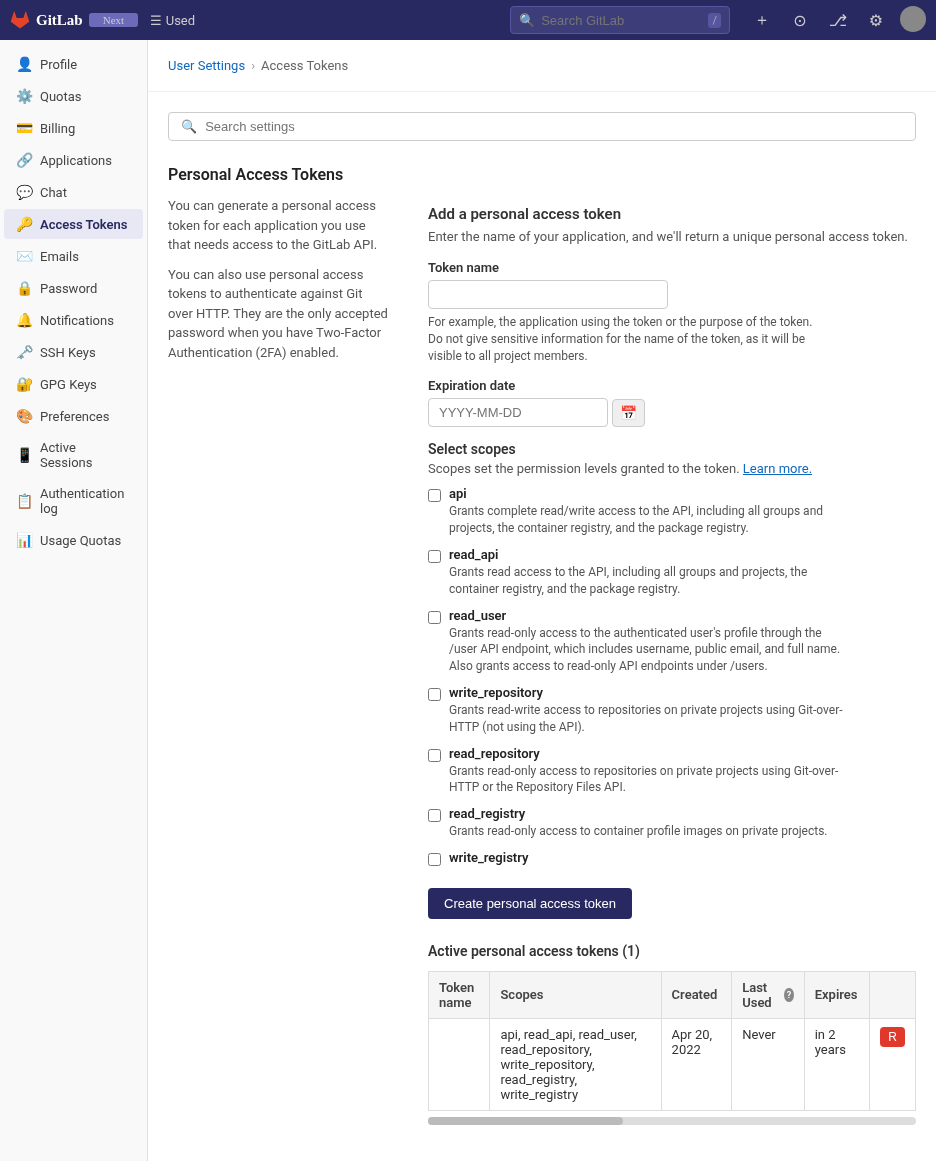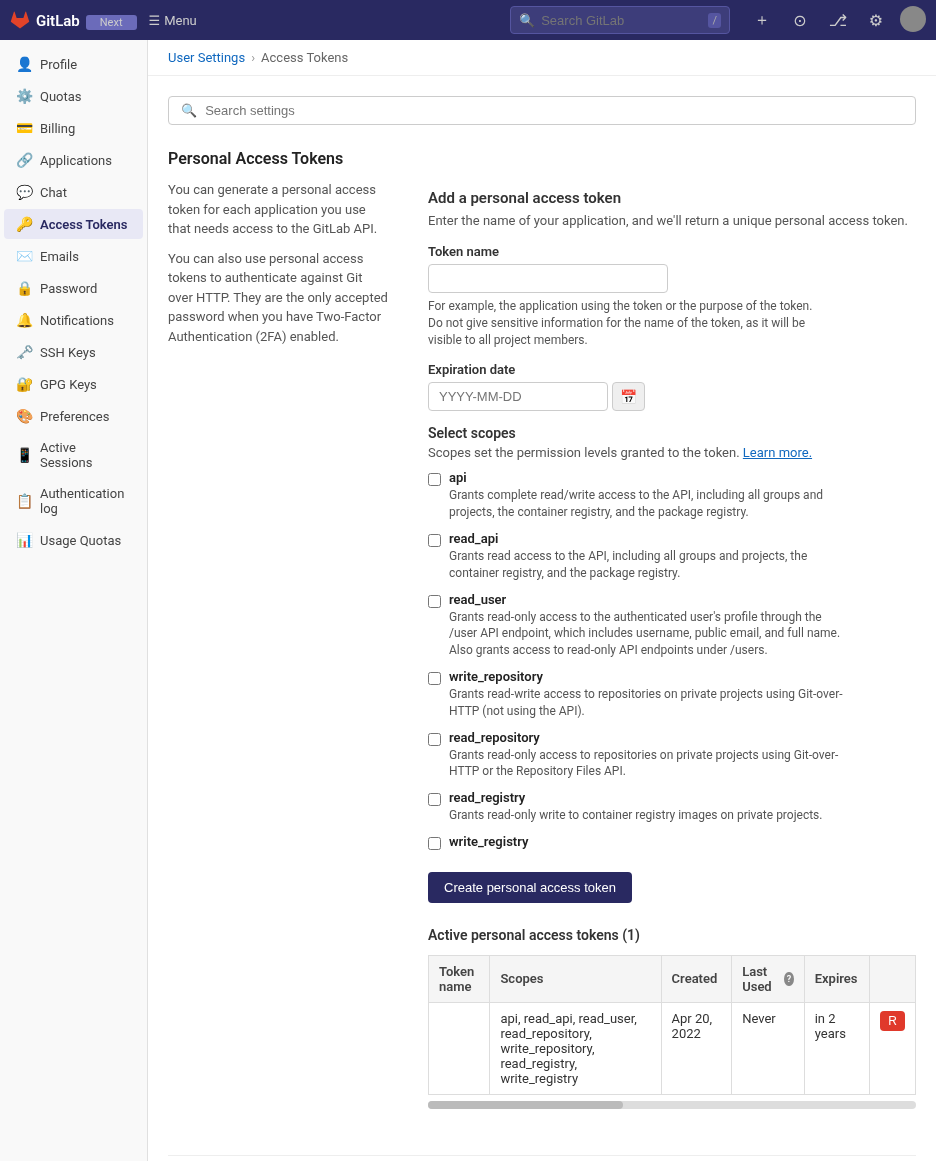--- a/index.html
+++ b/index.html
@@ -9,21 +9,21 @@
     .top-nav {
       background: #292961;
       color: #fff;
       height: 40px;
       display: flex;
       align-items: center;
       padding: 0 10px;
       gap: 8px;
       flex-shrink: 0;
     }
-    .top-nav-logo { display: flex; align-items: flex-end; gap: 6px; }
+    .top-nav-logo { display: flex; align-items: center; gap: 6px; font-family: Liberation Serif, serif; }
     .top-nav-logo svg { width: 20px; height: 20px; }
     .top-nav-brand { font-weight: 600; font-size: 15px; color: #fff; }
     .top-nav-next { background: #6b6bba; color: #ccc; font-size: 11px; padding: 1px 14px; border-radius: 3px; }
     .top-nav-menu { display: flex; align-items: center; gap: 4px; color: #ccc; font-size: 13px; cursor: pointer; margin-left: 4px; }
     .top-nav-spacer { flex: 1; }
     .top-nav-search {
       background: #3d3d7a;
       border: 1px solid #5555a0;
       border-radius: 4px;
       height: 28px;
@@ -79,21 +79,21 @@
 
     
     .main-content {
       flex: 1;
       overflow-y: auto;
       padding: 0;
     }
 
     
     .breadcrumb {
-      padding: 10px 20px;
+      padding: 18px 20px;
       font-size: 13px;
       color: #666;
       display: flex;
       align-items: center;
       gap: 6px;
       border-bottom: 1px solid #eee;
     }
     .breadcrumb a { color: #1068bf; text-decoration: none; }
     .breadcrumb-sep { color: #999; }
 
@@ -131,21 +131,21 @@
       border-radius: 4px;
       padding: 6px 10px;
       font-size: 13px;
       width: 240px;
       outline: none;
       color: #333;
     }
     .form-hint { font-size: 12px; color: #555; margin-top: 5px; line-height: 1.4; max-width: 400px; }
 
     
-    .date-input-wrap { display: flex; gap: 4px; }
+    .date-input-wrap { display: flex; align-items: center; gap: 4px; }
     .date-input {
       border: 1px solid #ccc;
       border-radius: 4px;
       padding: 6px 10px;
       font-size: 13px;
       width: 180px;
       outline: none;
       color: #999;
     }
     .date-icon { font-size: 14px; color: #666; cursor: pointer; border: 1px solid #ccc; border-radius: 4px; padding: 5px 7px; }
@@ -204,21 +204,21 @@
 <nav class="top-nav">
   <div class="top-nav-logo">
     <svg viewBox="0 0 24 24" fill="#e24329">
       <path d="M22.65 14.39L12 22.13 1.35 14.39a.84.84 0 0 1-.3-.94l1.22-3.78 2.44-7.51A.42.42 0 0 1 4.82 2a.43.43 0 0 1 .58 0 .42.42 0 0 1 .11.18l2.44 7.49h8.1l2.44-7.51A.42.42 0 0 1 18.6 2a.43.43 0 0 1 .58 0 .42.42 0 0 1 .11.18l2.44 7.51 1.22 3.78a.84.84 0 0 1-.3.92z"></path>
     </svg>
     <span class="top-nav-brand">GitLab</span>
     <span class="top-nav-next">Next</span>
   </div>
   <div class="top-nav-menu">
     <span>☰</span>
-    <span>Menu</span>
+    <span>Used</span>
   </div>
   <div class="top-nav-spacer"></div>
   <div class="top-nav-search">
     <span>🔍</span>
     <input type="text" placeholder="Search GitLab" style="">
     <span class="search-slash">/</span>
   </div>
   <div class="top-nav-icons">
     <div class="top-nav-icon">＋</div>
     <div class="top-nav-icon">⊙</div>
@@ -375,21 +375,21 @@
               <input type="checkbox" class="scope-checkbox" style="">
               <div class="scope-info">
                 <div class="scope-name">read_repository</div>
                 <div class="scope-desc">Grants read-only access to repositories on private projects using Git-over-HTTP or the Repository Files API.</div>
               </div>
             </div>
             <div class="scope-item">
               <input type="checkbox" class="scope-checkbox" style="">
               <div class="scope-info">
                 <div class="scope-name">read_registry</div>
-                <div class="scope-desc">Grants read-only write to container registry images on private projects.</div>
+                <div class="scope-desc">Grants read-only access to container profile images on private projects.</div>
               </div>
             </div>
             <div class="scope-item">
               <input type="checkbox" class="scope-checkbox" style="">
               <div class="scope-info">
                 <div class="scope-name">write_registry</div>
               </div>
             </div>
           </div>
 

